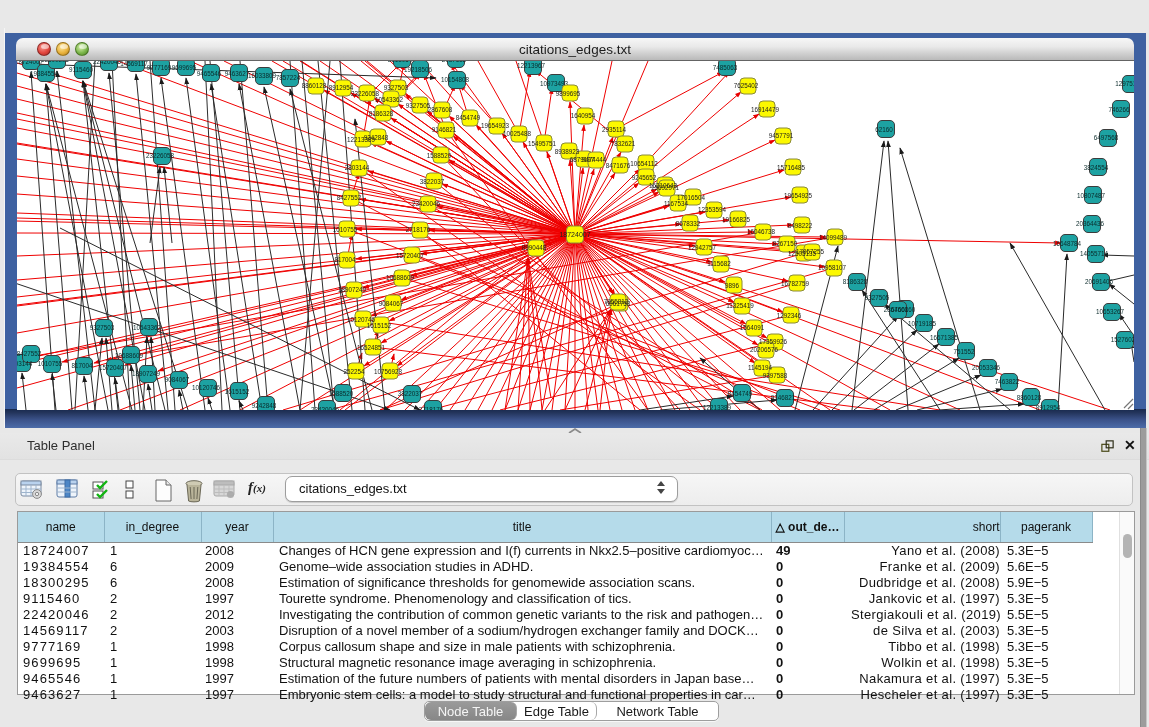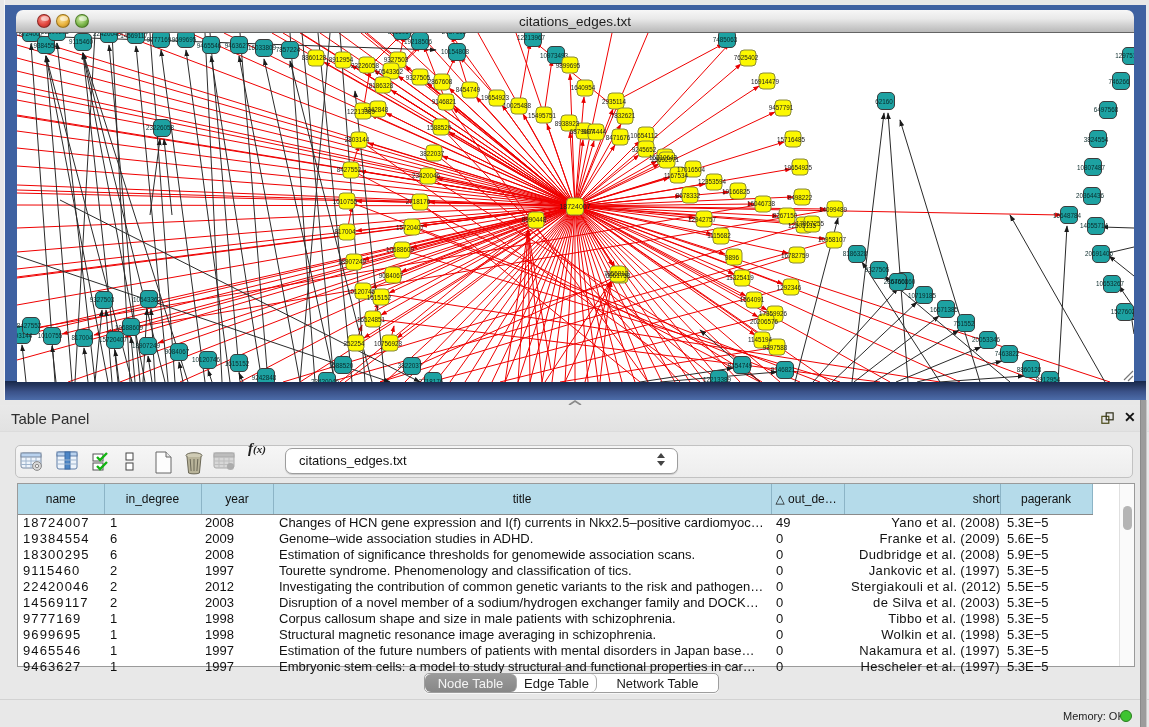--- a/index.html
+++ b/index.html
@@ -1,38 +1,38 @@
 <!DOCTYPE html>
 <html><head><meta charset="utf-8">
 <style>
 * { margin:0; padding:0; box-sizing:border-box; }
 html,body { width:1149px; height:727px; overflow:hidden; background:#e8e8e8;
   font-family:"Liberation Sans", sans-serif; }
-#stage { position:relative; width:1149px; height:562px; }
+#stage { position:relative; width:1149px; height:562px;margin-top:28px; }
 
 #win { position:absolute; left:5px; top:5px; width:1141px; height:395px;
   background:#3e61a1; }
 #win .btm { position:absolute; left:0; bottom:0; width:100%; height:19px;
   background:linear-gradient(180deg,#17294d 0%,#24355c 20%,#3a5188 55%,#4c6ca9 100%); }
 #tbar { position:absolute; left:11px; top:5px; width:1118px; height:23px;
   border-radius:7px 7px 0 0;
   background:linear-gradient(180deg,#f7f7f7 0%,#e9e9e9 40%,#d0d0d0 70%,#b9b9b9 100%);
   border-bottom:1px solid #646464; }
 #tbar .tt { position:absolute; width:100%; text-align:center; top:4px; font-size:13.5px; color:#1c1c1c; }
 .tl { position:absolute; top:3.5px; width:14px; height:14px; border-radius:50%; }
 .tl i { position:absolute; left:2.5px; top:1px; width:8px; height:5px; border-radius:50%;
   background:rgba(255,255,255,.55); }
 #tlr { left:21px; background:radial-gradient(circle at 40% 35%,#f props,#e2453d 55%,#9c2f2a);
   background:radial-gradient(circle at 40% 35%,#f4978f,#e2453d 55%,#9c2f2a); border:1px solid rgba(90,20,20,.6); }
 #tly { left:40px; background:radial-gradient(circle at 40% 35%,#fbe49b,#e9b23c 55%,#a87a22); border:1px solid rgba(110,80,10,.6); }
 #tlg { left:59px; background:radial-gradient(circle at 40% 35%,#d8efae,#7bb64a 55%,#4f7e27); border:1px solid rgba(50,90,20,.6); }
 
 #panelhead { position:absolute; left:0; top:405px; width:1149px; height:27px;
   background:linear-gradient(180deg,#e9e9e9,#e2e2e2); border-bottom:1px solid #dcdcdc; }
-#panelhead .cap { position:absolute; left:11px; top:5px; font-size:15px; color:#2e2e2e; }
+#panelhead .cap { position:absolute; left:27px; top:5px; font-size:13px; color:#2e2e2e; }
 #fl { position:absolute; left:1101px; top:7px; width:13px; height:13px; }
 #xx { position:absolute; left:1124px; top:4px; font-size:14px; font-weight:bold; color:#111; }
 #toolbar { position:absolute; left:15px; top:445px; width:1118px; height:33px;
   background:linear-gradient(180deg,#f6f6f6,#ededed); border:1px solid #c2c2c2; border-radius:5px; }
 #combo { position:absolute; left:285px; top:448px; width:393px; height:26px; background:#fff;
   border:1px solid #9d9d9d; border-radius:7px; box-shadow:0 1px 1px rgba(0,0,0,.15);
   font-size:13px; color:#111; line-height:24px; padding-left:13px; }
 #combo .ud { position:absolute; right:12px; top:4px; }
 #combo .ud b { display:block; width:0; height:0; border-left:4px solid transparent; border-right:4px solid transparent; }
 #combo .ud b.u { border-bottom:5px solid #444; margin-bottom:3px; }
@@ -41,21 +41,21 @@
   background:#fff; border:1px solid #9a9a9a; }
 table { border-collapse:collapse; table-layout:fixed; width:1074px; font-size:13px; color:#111; }
 thead td { background:#b5dbea; border-right:1px solid #8cb4c6; border-bottom:1px solid #8a8a8a;
   text-align:center; font-size:12px; height:21px; }
 tbody td { height:16px; padding:0; white-space:nowrap; overflow:hidden; }
 td.c1 { width:86px; padding-left:5px; }
 tbody td.c1 { letter-spacing:1.1px; }
 td.c2 { width:97px; padding-left:6px; }
 td.c3 { width:72px; padding-left:4px; }
 td.c4 { width:498px; padding-left:6px; }
-td.c5 { width:73px; padding-left:5px; }
+td.c5 { width:73px; padding-left:5px;font-weight:bold; }
 td.c6 { width:156px; padding-left:7px;text-align:right; }
 tbody td.c6 { letter-spacing:.35px; }
 td.c7 { width:92px; padding-left:7px; }
 thead td.c1 { padding:8px; } thead td.c2 { padding:0; } thead td.c3 { padding:0; }
 thead td.c4 { padding:4px; } thead td.c5 { padding:0; text-align:left; padding-left:4px; }
 thead td.c6 { padding:0; text-align:right; } thead td.c7 { padding:0; }
 #vscroll { position:absolute; left:1119px; top:484px; width:15px; height:182px; background:#fafafa;
   border-left:1px solid #e0e0e0; }
 #vthumb { position:absolute; left:2.5px; top:22px; width:9px; height:24px; background:#b4b4b4; border-radius:5px; }
 #tabs { position:absolute; left:424px; top:673px; height:20px; display:flex;
@@ -600,21 +600,21 @@
     <ellipse cx="12" cy="4.5" rx="8" ry="2.8" fill="#cfcbb4" stroke="#6b6857"></ellipse>
     <path d="M5 6 l1.6 16 a6.5 2 0 0 0 10.8 0 L19 6" fill="#b9b49a" stroke="#6b6857"></path>
     <path d="M8.2 8 l.9 12 M12 8 v12 M15.8 8 l-.9 12" stroke="#6b6857" fill="none"></path>
   </svg>
   <svg class="ic" style="left:213px" width="24" height="22" viewBox="0 0 24 22">
     <rect x="1" y="2" width="20" height="15" rx="2" fill="#d7d7d7" stroke="#a9a9a9"></rect>
     <rect x="1" y="2" width="20" height="4" fill="#bdbdbd" stroke="#a9a9a9"></rect>
     <path d="M1 10 h20 M1 13.5 h20 M6 6 v11 M11 6 v11 M16 6 v11" stroke="#bdbdbd" stroke-width="1"></path>
     <circle cx="17.5" cy="15.5" r="3.6" fill="#a9a9a9" opacity=".9"></circle>
   </svg>
-  <div class="ic" style="left:248px;top:440px;font-size:15px;font-style:italic;font-weight:bold;color:#222;font-family:'Liberation Serif',serif">f<span style="font-size:11px">(x)</span></div>
+  <div class="ic" style="left:248px;top:451px;font-size:15px;font-style:italic;font-weight:bold;color:#222;font-family:'Liberation Serif',serif">f<span style="font-size:11px">(x)</span></div>
   <div id="combo">citations_edges.txt<span class="ud">
         <b class="u"></b>
         <b class="d"></b>
       </span></div>
 
   <div id="tblbox">
     <table>
       <thead>
           <tr>
         <td class="c1">name</td>
@@ -662,21 +662,21 @@
             <td class="c5">0</td>
             <td class="c6">Jankovic et al. (1997)</td>
             <td class="c7">5.3E−5</td>
           </tr>
 <tr>
             <td class="c1">22420046</td>
             <td class="c2">2</td>
             <td class="c3">2012</td>
             <td class="c4">Investigating the contribution of common genetic variants to the risk and pathogen…</td>
             <td class="c5">0</td>
-            <td class="c6">Stergiakouli et al. (2012)</td>
+            <td class="c6">Stergiakouli et al. (2019)</td>
             <td class="c7">5.5E−5</td>
           </tr>
 <tr>
             <td class="c1">14569117</td>
             <td class="c2">2</td>
             <td class="c3">2003</td>
             <td class="c4">Disruption of a novel member of a sodium/hydrogen exchanger family and DOCK…</td>
             <td class="c5">0</td>
             <td class="c6">de Silva et al. (2003)</td>
             <td class="c7">5.3E−5</td>

